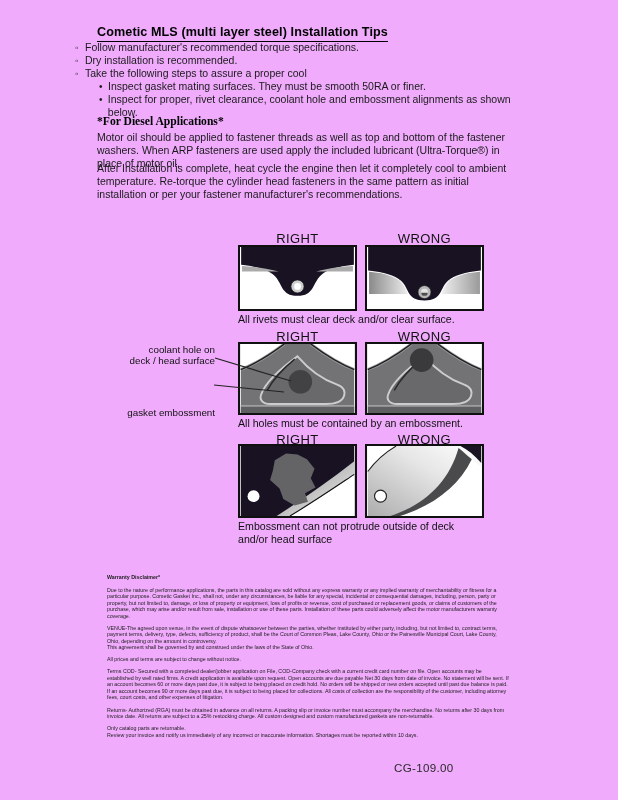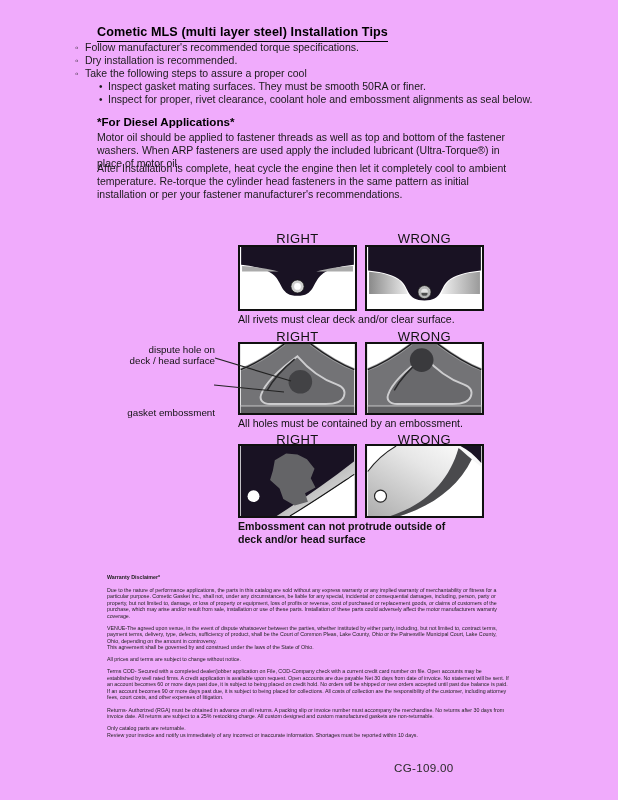--- a/index.html
+++ b/index.html
@@ -6,21 +6,21 @@
   #page{position:relative;width:618px;height:800px;background:#f0abfc;
         font-family:"Liberation Sans", sans-serif;color:#1a1a1a;overflow:hidden;}
   .abs{position:absolute;}
   #title{left:97px;top:25px;font-size:12.6px;font-weight:bold;color:#000;
          padding-bottom:2px;border-bottom:1.6px solid #000;letter-spacing:0.1px;}
   .tips{left:75px;top:41px;width:460px;font-size:10.5px;line-height:13.1px;}
   .tip-row{display:flex;}
   .tip-row .mk{width:10px;font-size:10px;}
   .tip-sub{padding-left:24px;}
   .tip-sub .mk{width:9px;}
-  .h2{left:97px;top:115px;font-size:11.6px;font-weight:bold;color:#000;}
+  .h2{left:97px;top:115px;font-size:11.6px;font-weight:bold;color:#000;font-family:Liberation Serif, serif;}
   .para{left:97px;width:424px;font-size:10.5px;line-height:13.2px;}
   #dp1{top:131px;} #dp2{top:162px;} #dnote{top:204px;}
   .dlabel{width:119px;text-align:center;font-size:13px;letter-spacing:0.4px;color:#111;}
   .dbox{width:115px;height:62px;border:2px solid #101010;background:#fff;}
   .dbox2{height:69px;} .dbox3{height:70px;}
   .dbox svg{display:block;}
   .caption{left:238px;font-size:10.6px;line-height:12.5px;color:#111;}
   .callout{font-size:9.8px;line-height:11px;text-align:right;color:#111;}
   #callout1{left:95px;top:344px;width:120px;}
   #callout2{left:95px;top:378px;width:120px;margin-top:29px;}
@@ -51,21 +51,21 @@
     <div class="tip-row">
       <span class="mk">◦</span>
       <span>Take the following steps to assure a proper cool</span>
     </div>
     <div class="tip-row tip-sub">
       <span class="mk">•</span>
       <span>Inspect gasket mating surfaces.  They must be smooth 50RA or finer.</span>
     </div>
     <div class="tip-row tip-sub">
       <span class="mk">•</span>
-      <span>Inspect for proper, rivet clearance, coolant hole and embossment alignments as seal below.</span>
+      <span>Inspect for proper, rivet clearance, coolant hole and embossment alignments as shown below.</span>
     </div>
   </div>
 
   <div class="h2 abs">*For Diesel Applications*</div>
   <div id="dp1" class="para abs">Motor oil should be applied to fastener threads as well as top and bottom of the fastener washers. When ARP fasteners are used apply the included lubricant (Ultra-Torque®) in place of motor oil.</div>
   <div id="dp2" class="para abs">After Installation is complete, heat cycle the engine then let it completely cool to ambient temperature. Re-torque the cylinder head fasteners in the same pattern as initial installation or per your fastener manufacturer's recommendations.</div>
 
   <div class="dlabel abs" style="left:238px;top:231px;">RIGHT</div>
   <div class="dlabel abs" style="left:365px;top:231px;">WRONG</div>
 
@@ -101,21 +101,21 @@
       <path d="M56.6,48.6 A3.4,3.4 0 0,0 63.4,48.6 Z" fill="#4d4d4d"></path>
     </svg>
   </div>
 
   <div class="caption abs" style="top:313px;width:230px;">All rivets must clear deck and/or clear surface.</div>
 
   <div class="dlabel abs" style="left:238px;top:329px;">RIGHT</div>
   <div class="dlabel abs" style="left:365px;top:329px;">WRONG</div>
 
   <div id="callout1" class="callout abs">
-    <div>dispute hole on</div>
+    <div>coolant hole on</div>
     <div>deck / head surface</div>
   </div>
   <div id="callout2" class="callout abs">gasket embossment</div>
 
   <div class="dbox dbox2 abs" style="left:238px;top:342px;">
     <svg width="115" height="69" viewBox="0 0 120 73">
       <rect x="0" y="0" width="120" height="73" fill="#737376"></rect>
       <path d="M60,13 C72,27 88,38 102,43 C109,45.5 111,50 109,55.5 C107,61 100,63.5 90,63.5 L31,63.5 C23.5,63.5 19.5,59.5 21.5,53.5 C26,41 42,26 60,13 Z" fill="#69696c" stroke="#cdcdcf" stroke-width="2"></path>
       <path d="M57,16 C46,25 34,38 28,49" fill="none" stroke="#28282a" stroke-width="1.5"></path>
       <rect x="0" y="64.5" width="120" height="2" fill="#9e9ea0"></rect>
@@ -186,21 +186,21 @@
       <rect x="0" y="0" width="120" height="74" fill="url(#w3b)"></rect>
       <path d="M110,14 C96,43 69,63 34,74 L120,74 V22 Z" fill="#ffffff"></path>
       <path d="M96,2 C100,5 104,9 110,14 C96,43 69,63 34,74 L24,74 C60,62 86,38 96,2 Z" fill="#4a4a4d"></path>
       <path d="M98,0 H120 V18 C113,10 106,4 98,0 Z" fill="#191223"></path>
       <path d="M0,0 H30 C18,7 8,16 0,27 Z" fill="#ffffff"></path>
       <path d="M30,0 C18,7 8,16 0,27" fill="none" stroke="#222" stroke-width="1.1"></path>
       <circle cx="13.5" cy="53" r="6.3" fill="#ffffff" stroke="#222" stroke-width="1.2"></circle>
     </svg>
   </div>
 
-  <div class="caption abs" style="top:520px;width:228px;font-weight:bold;">Embossment can not protrude outside of deck and/or head surface</div>
+  <div class="caption abs" style="top:520px;width:228px;">Embossment can not protrude outside of deck and/or head surface</div>
 
   <div id="disclaimer" class="abs">
     <p class="dhead">Warranty Disclaimer*</p>
     <p class="gap">Due to the nature of performance applications, the parts in this catalog are sold without any express warranty or any implied warranty of merchantability or fitness for a particular purpose.  Cometic Gasket Inc., shall not, under any circumstances, be liable for any special, incidental or consequential damages, including, person, party or property, but not limited to, damage, or loss of property or equipment, loss of profits or revenue, cost of purchased or replacement goods, or claims of customers of the purchase, which may arise and/or result from sale, installation or use of these parts.  Installation of these parts could adversely affect the motor manufacturers warranty coverage.</p>
     <p class="gap">VENUE-The agreed upon venue, in the event of dispute whatsoever between the parties, whether instituted by either party, including, but not limited to, contract terms, payment terms, delivery, type, defects, sufficiency of product, shall be the Court of Common Pleas, Lake County, Ohio or the Painesville Municipal Court, Lake County, Ohio, depending on the amount in controversy.</p>
     <p>This agreement shall be governed by and construed under the laws of the State of Ohio.</p>
     <p class="gap">All prices and terms are subject to change without notice.</p>
     <p class="gap">Terms COD- Secured with a completed dealer/jobber application on File, COD-Company check with a current credit card number on file.  Open accounts may be established by well rated firms.  A credit application is available upon request.  Open accounts are due payable Net 30 days from date of invoice.  No statement will be sent.  If an account becomes 60 or more days past due, it is subject to being placed on credit hold.  No orders will be shipped or new orders accepted until past due balance is paid.  If an account becomes 90 or more days past due, it is subject to being placed for collections.  All costs of collection are the responsibility of the customer, including attorney fees, court costs, and other expenses of litigation.</p>
     <p class="gap">Returns- Authorized (RGA) must be obtained in advance on all returns.  A packing slip or invoice number must accompany the merchandise.  No returns after 30 days from invoice date.  All returns are subject to a 25% restocking charge.  All custom designed and custom manufactured gaskets are non-returnable.</p>
     <p class="gap">Only catalog parts are returnable.</p>

